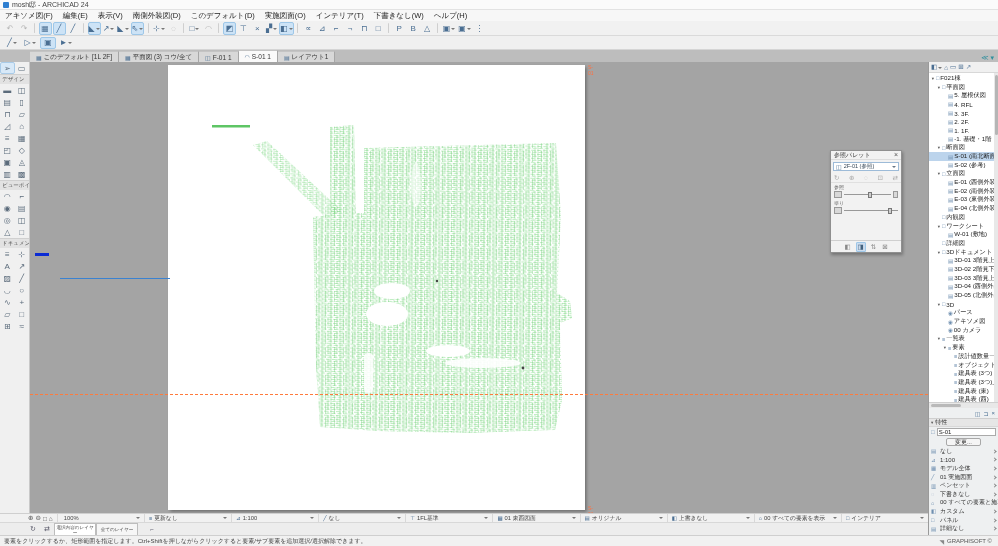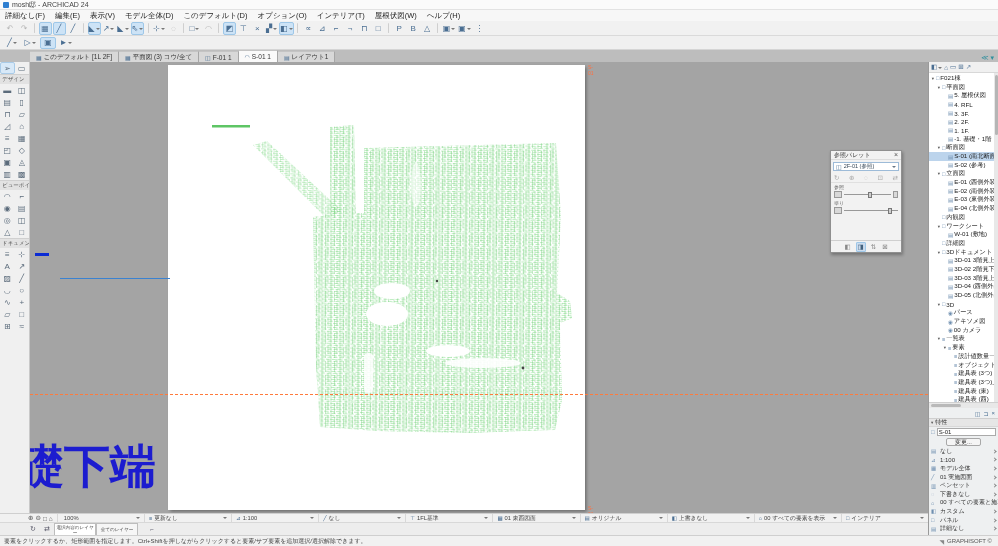--- a/index.html
+++ b/index.html
@@ -117,28 +117,28 @@
 
 <div id="app">
 
   <div id="titlebar">
     <span class="appicon"></span>
     <span>mosh邸 - ARCHICAD 24</span>
   </div>
 
   <div id="menubar">
 
-  <span class="mitem">詳細なし(F)</span>
+  <span class="mitem">アキソメ図(F)</span>
       <span class="mitem">編集(E)</span>
       <span class="mitem">表示(V)</span>
-      <span class="mitem">モデル全体(D)</span>
+      <span class="mitem">南側外装図(D)</span>
       <span class="mitem">このデフォルト(D)</span>
-      <span class="mitem">オプション(O)</span>
+      <span class="mitem">実施図面(O)</span>
       <span class="mitem">インテリア(T)</span>
-      <span class="mitem">屋根伏図(W)</span>
+      <span class="mitem">下書きなし(W)</span>
       <span class="mitem">ヘルプ(H)</span>
     </div>
 
   <div id="toolbar">
 
   <span class="tb-item dis">
         <span>↶</span>
       </span>
       <span class="tb-item dis">
         <span>↷</span>
@@ -400,21 +400,20 @@
 
         <circle cx="269" cy="216" r="1.2" fill="#444444"></circle>
         <circle cx="355" cy="303" r="1.4" fill="#444444"></circle>
       </svg>
       <span class="cmarker" id="marker-top">S-01</span>
       <span class="cmarker" id="marker-bottom">S-01</span>
     </div>
     <div id="dashline"></div>
     <div id="bluethin"></div>
     <div id="bluedash"></div>
-    <div id="biglabel">礎下端</div>
 
     <div id="palette">
       <div class="pt">
         <span>参照パレット</span>
         <span class="pclose">×</span>
       </div>
       <div class="pref">
         <span class="pico">◫</span>
         <span>2F-01 (参照)</span>
         <span class="pcaret"></span>

